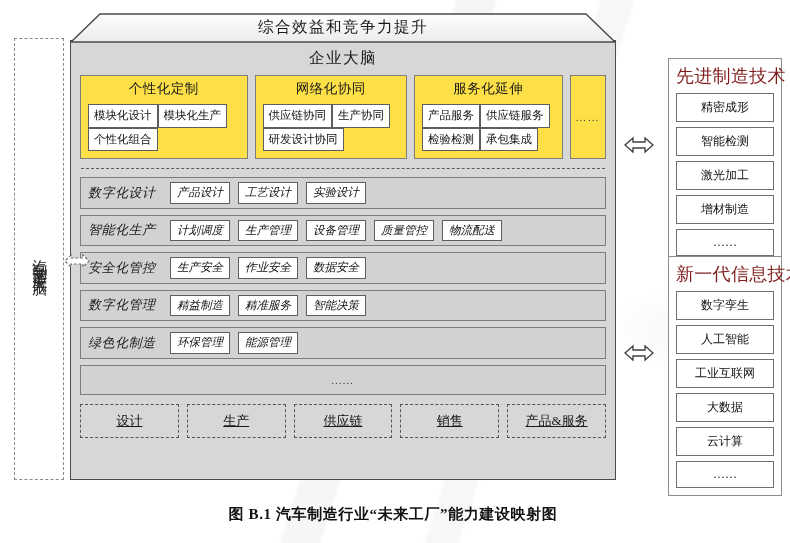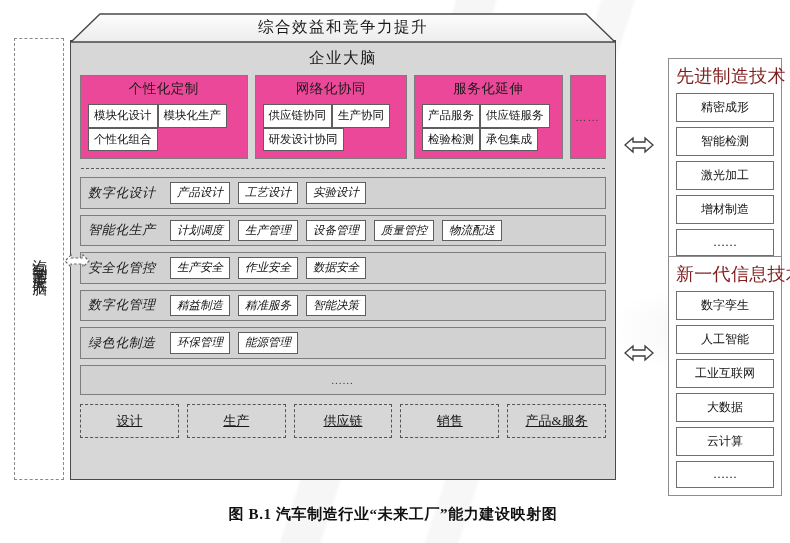--- a/index.html
+++ b/index.html
@@ -52,21 +52,21 @@
   }
 
   .brain-title{
     text-align:center;font-size:15.5px;letter-spacing:1.5px;
     padding:7px 0 6px;color:#1a1a1a;
   }
 
   
   .cap-row{display:flex;gap:7px;padding:0 9px;align-items:stretch;}
   .cap-card{
-    background:#ec4899;border:1.4px solid #7d7d7d;
+    background:#fde047;border:1.4px solid #7d7d7d;
     padding:4px 7px 7px;box-sizing:border-box;
   }
   .cap-card.c1{width:176px;}
   .cap-card.c2{width:160px;}
   .cap-card.c3{width:156px;}
   .cap-card.more{
     width:38px;display:flex;align-items:center;justify-content:center;
     padding:4px 2px;
   }
   .cap-head{

